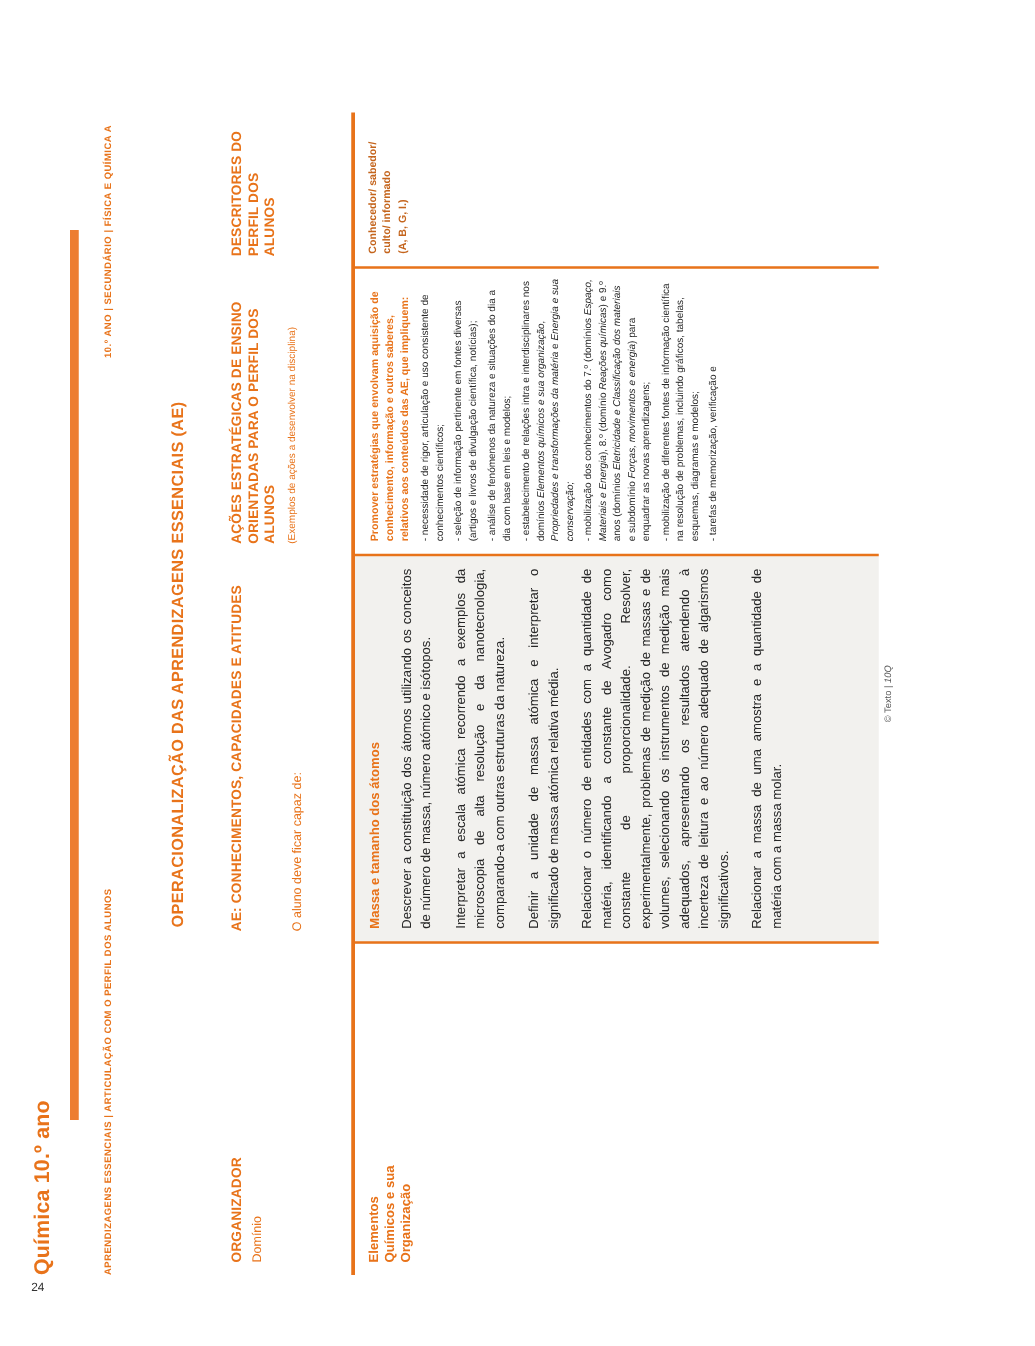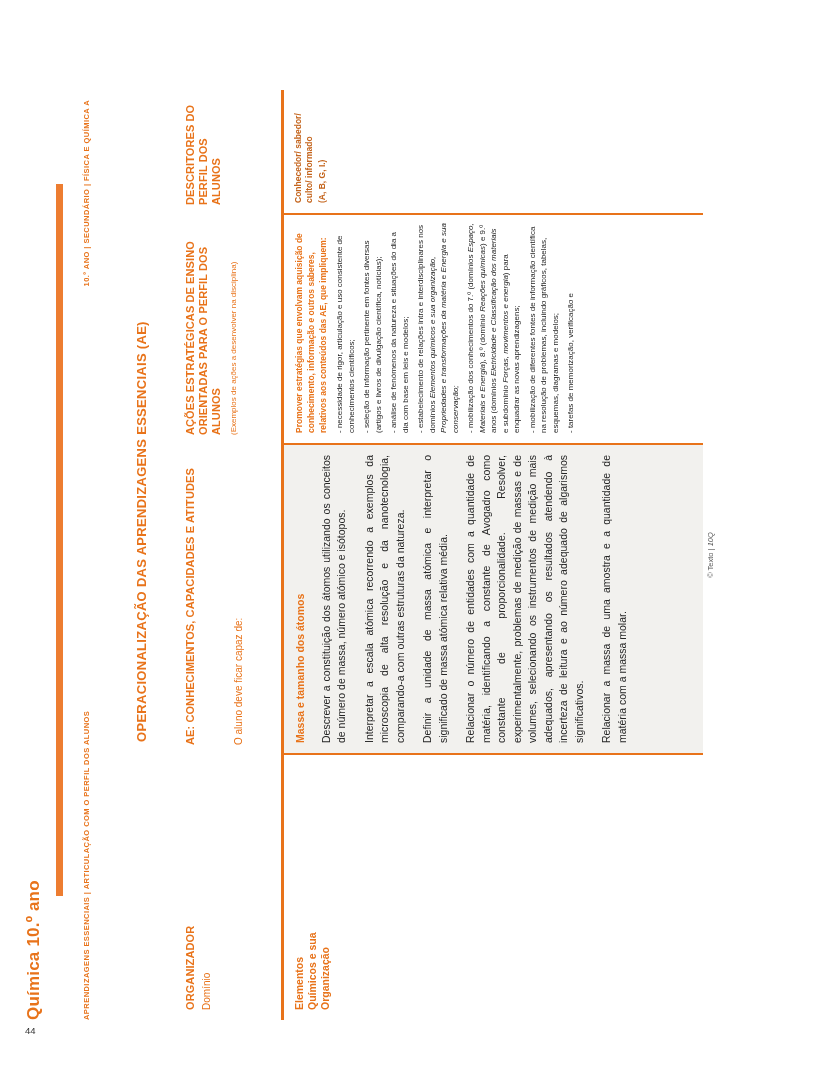--- a/index.html
+++ b/index.html
@@ -131,14 +131,14 @@
         </div>
       </div>
     </div>
 
     <div class="sheet-footer">
       <span>© Texto |</span>
       <span class="code">10Q</span>
     </div>
   </div>
 
-  <div class="page-number">44</div>
+  <div class="page-number">24</div>
 </div>
 
 </body></html>

